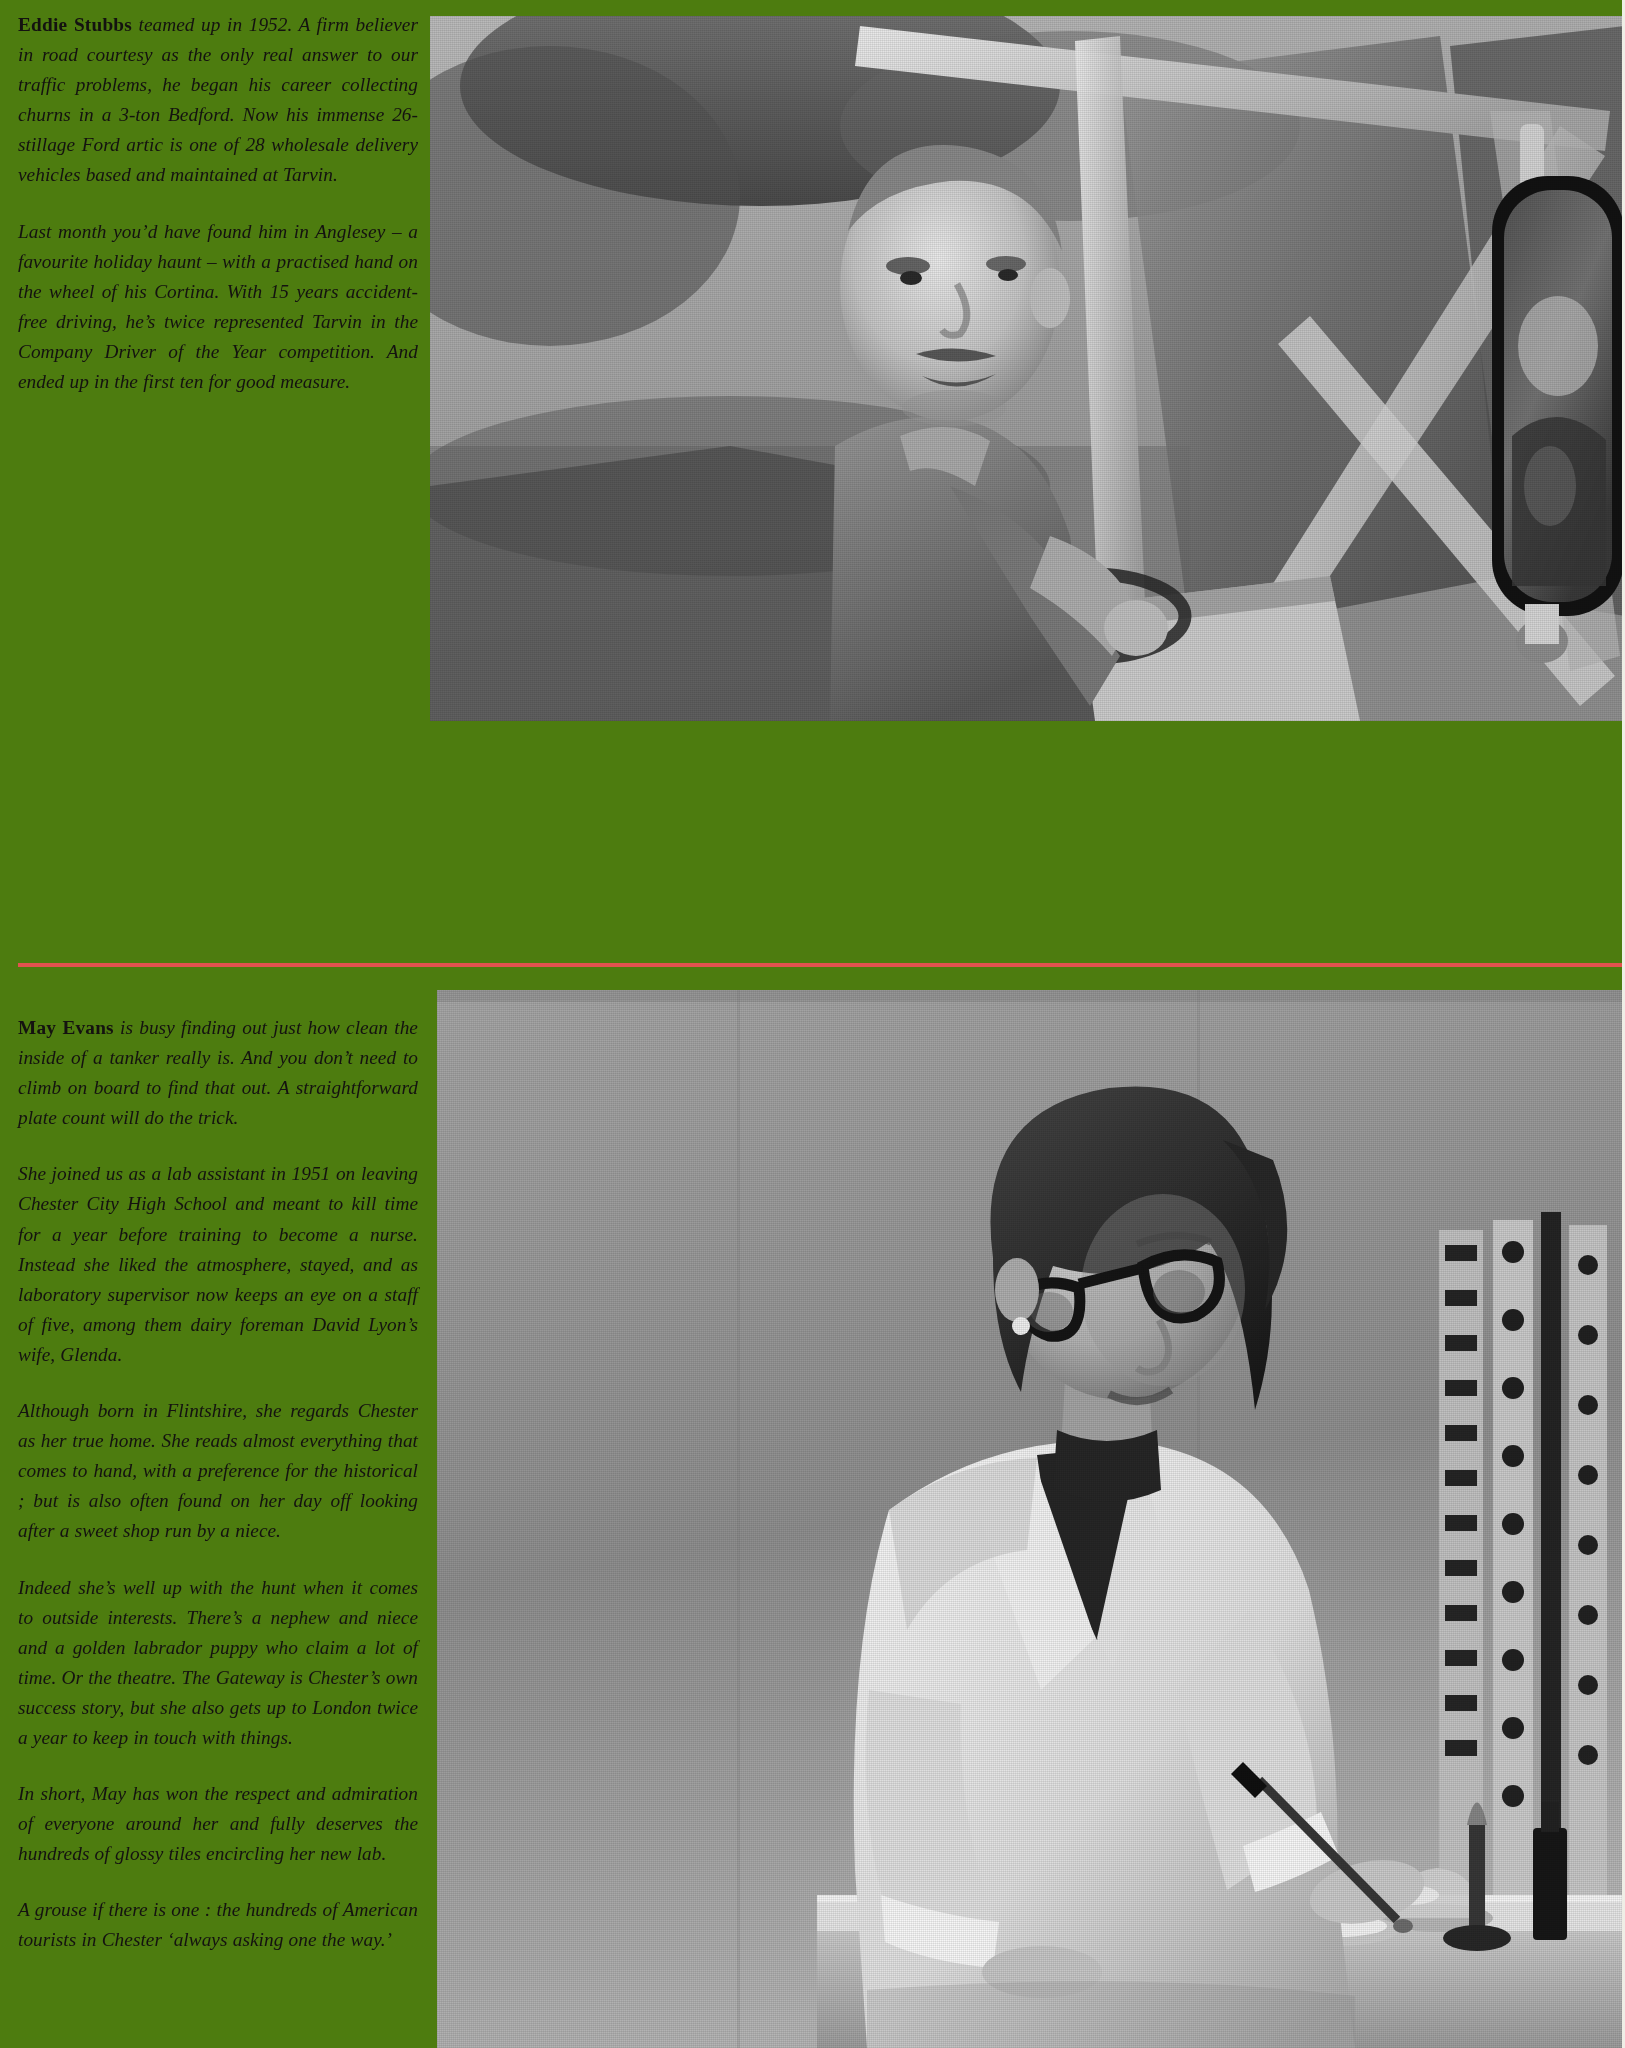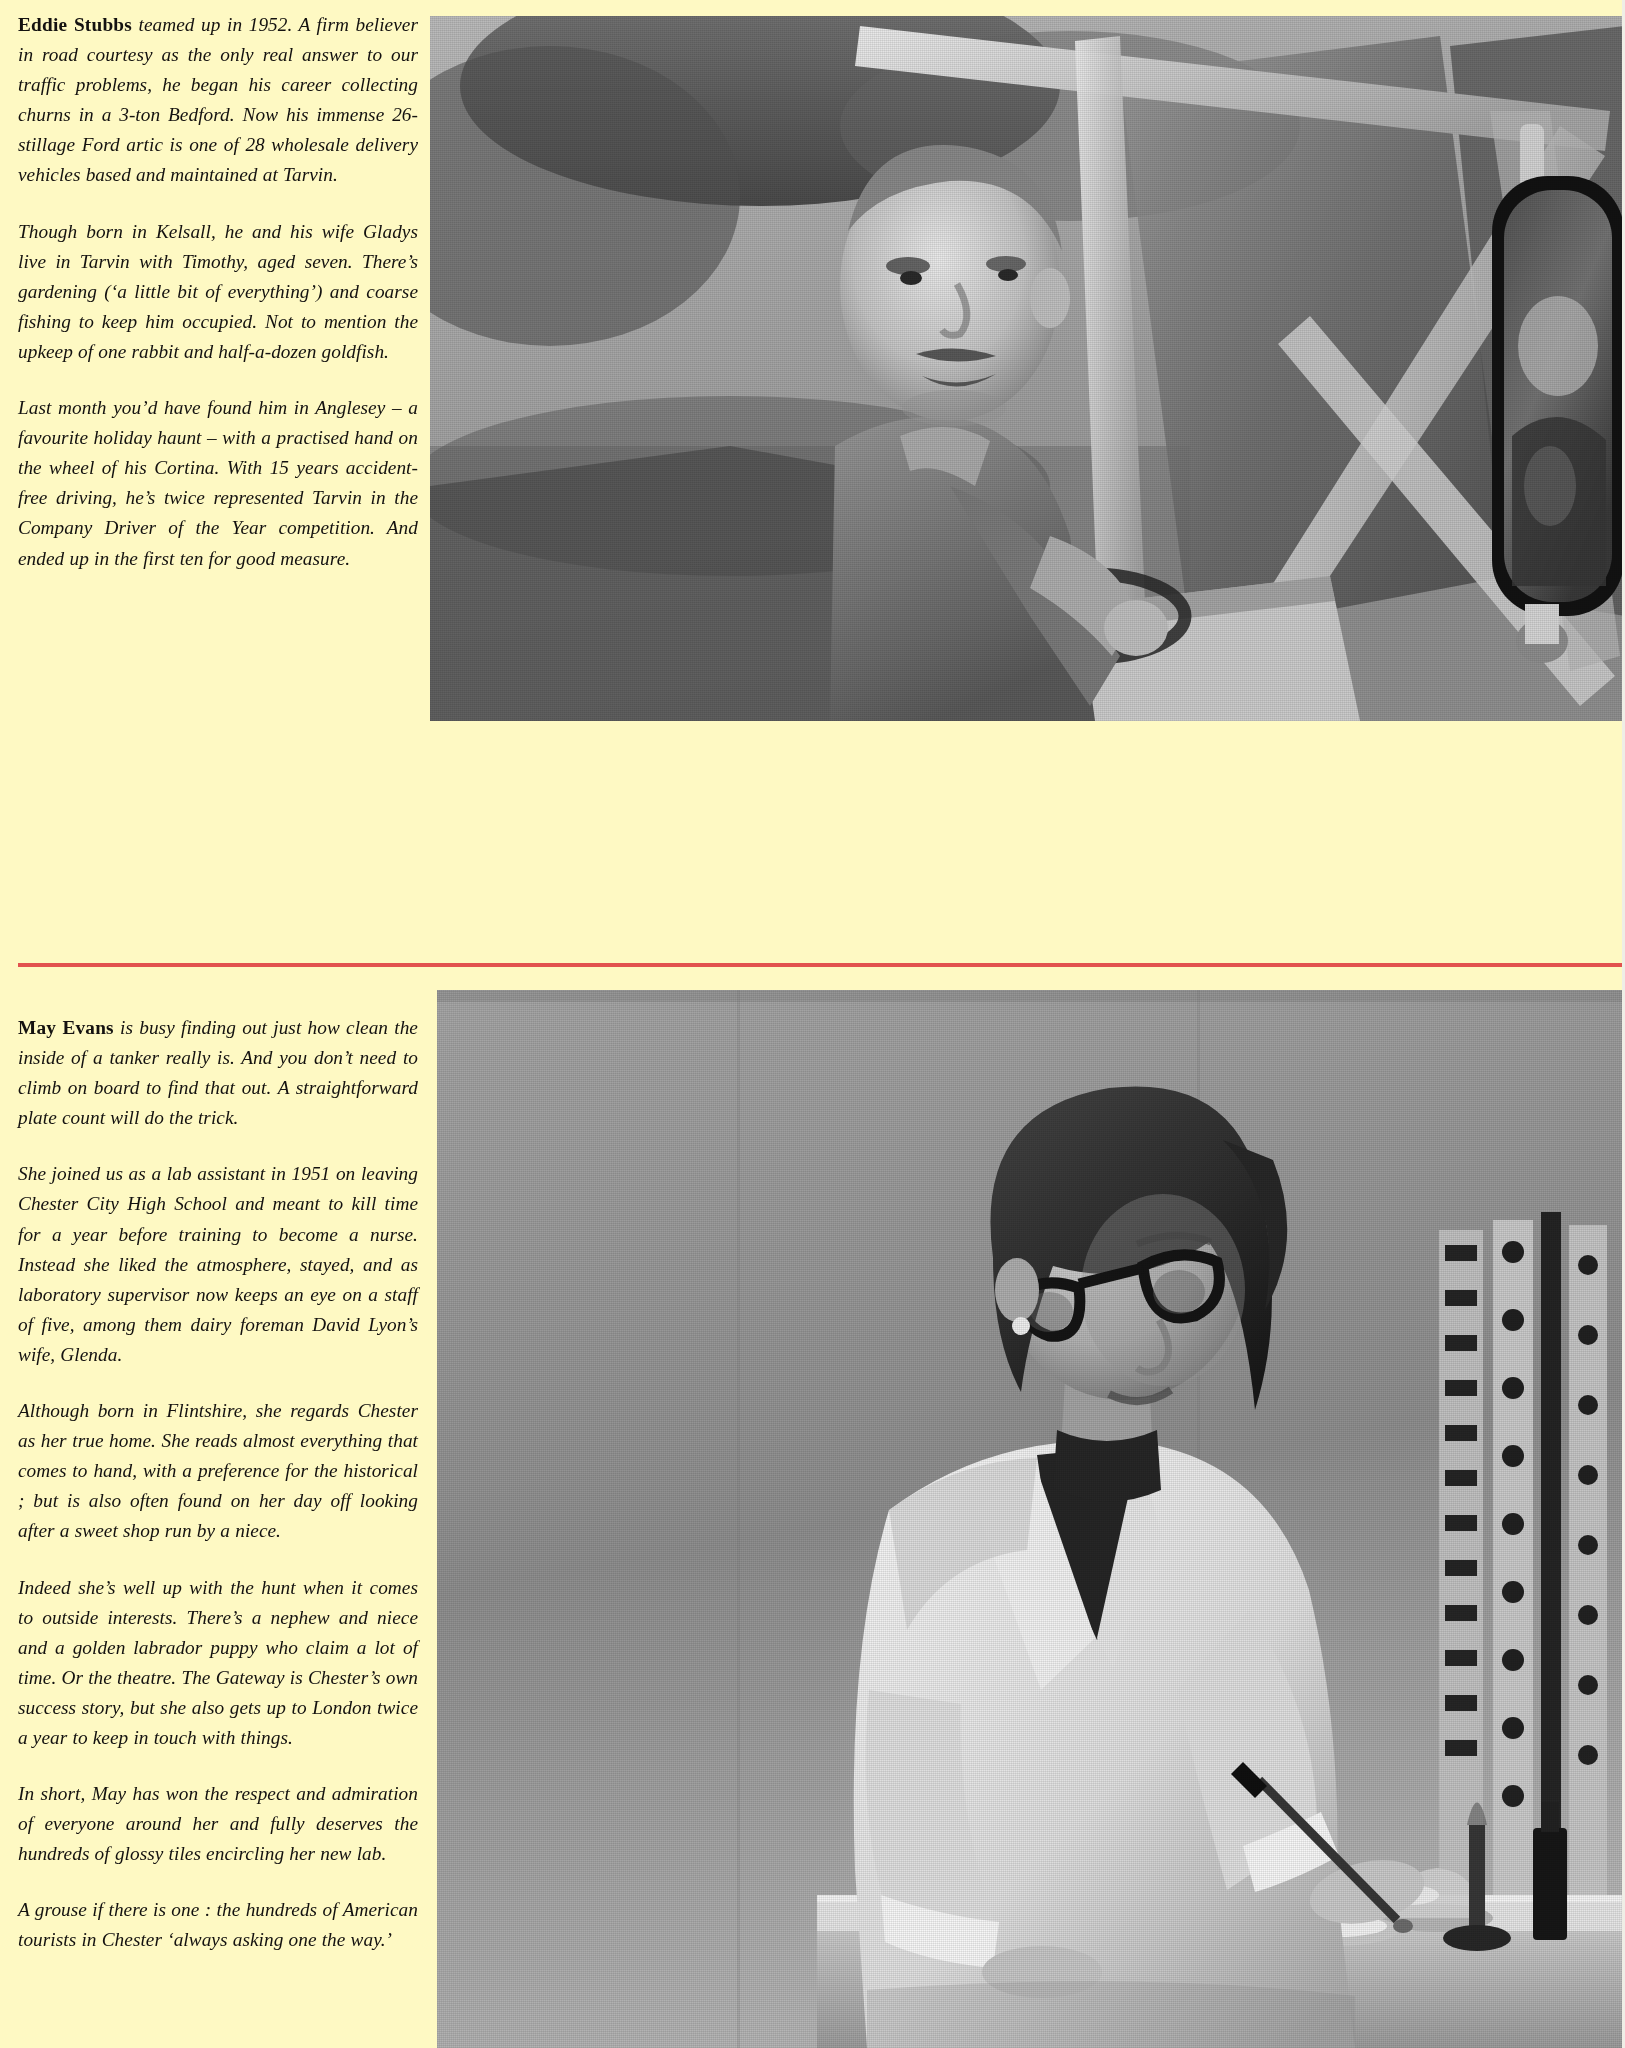--- a/index.html
+++ b/index.html
@@ -14,21 +14,21 @@
     font-family:"Liberation Serif", serif;
     color:#141210;
     position:relative;
     overflow:hidden;
   }
 
   .page {
     position:relative;
     width:1625px;
     height:2048px;
-    background:#fef9c3;
+    background:#4d7c0f;
   }
 
   
   .section {
     position:absolute;
     left:0;
     width:1625px;
   }
   #section-eddie  { top:0px;    height:965px; }
   #section-may    { top:990px;  height:986px; }
@@ -116,21 +116,20 @@
 </style>
 </head>
 <body>
 
 <div class="page">
 
   <div class="section" id="section-eddie">
 
     <div class="text-col">
       <p class="para"><span class="lead-name">Eddie Stubbs</span><span> teamed up in 1952. A firm believer in road courtesy as the only real answer to our traffic problems, he began his career collecting churns in a 3-ton Bedford. Now his immense 26-stillage Ford artic is one of 28 wholesale delivery vehicles based and maintained at Tarvin.</span></p>
-      <p class="para">Though born in Kelsall, he and his wife Gladys live in Tarvin with Timothy, aged seven. There’s gardening (‘a little bit of everything’) and coarse fishing to keep him occupied. Not to mention the upkeep of one rabbit and half-a-dozen goldfish.</p>
       <p class="para">Last month you’d have found him in Anglesey – a favourite holiday haunt – with a practised hand on the wheel of his Cortina. With 15 years accident-free driving, he’s twice represented Tarvin in the Company Driver of the Year competition. And ended up in the first ten for good measure.</p>
     </div>
 
     <div class="photo" id="photo-eddie">
       <svg viewBox="0 0 1195 705" preserveAspectRatio="xMidYMid slice" aria-hidden="true">
         <defs>
           <linearGradient id="skyE" x1="0" y1="0" x2="0.3" y2="1">
             <stop offset="0" stop-color="#b9b9b4"></stop>
             <stop offset="1" stop-color="#8f8f8a"></stop>
           </linearGradient>

